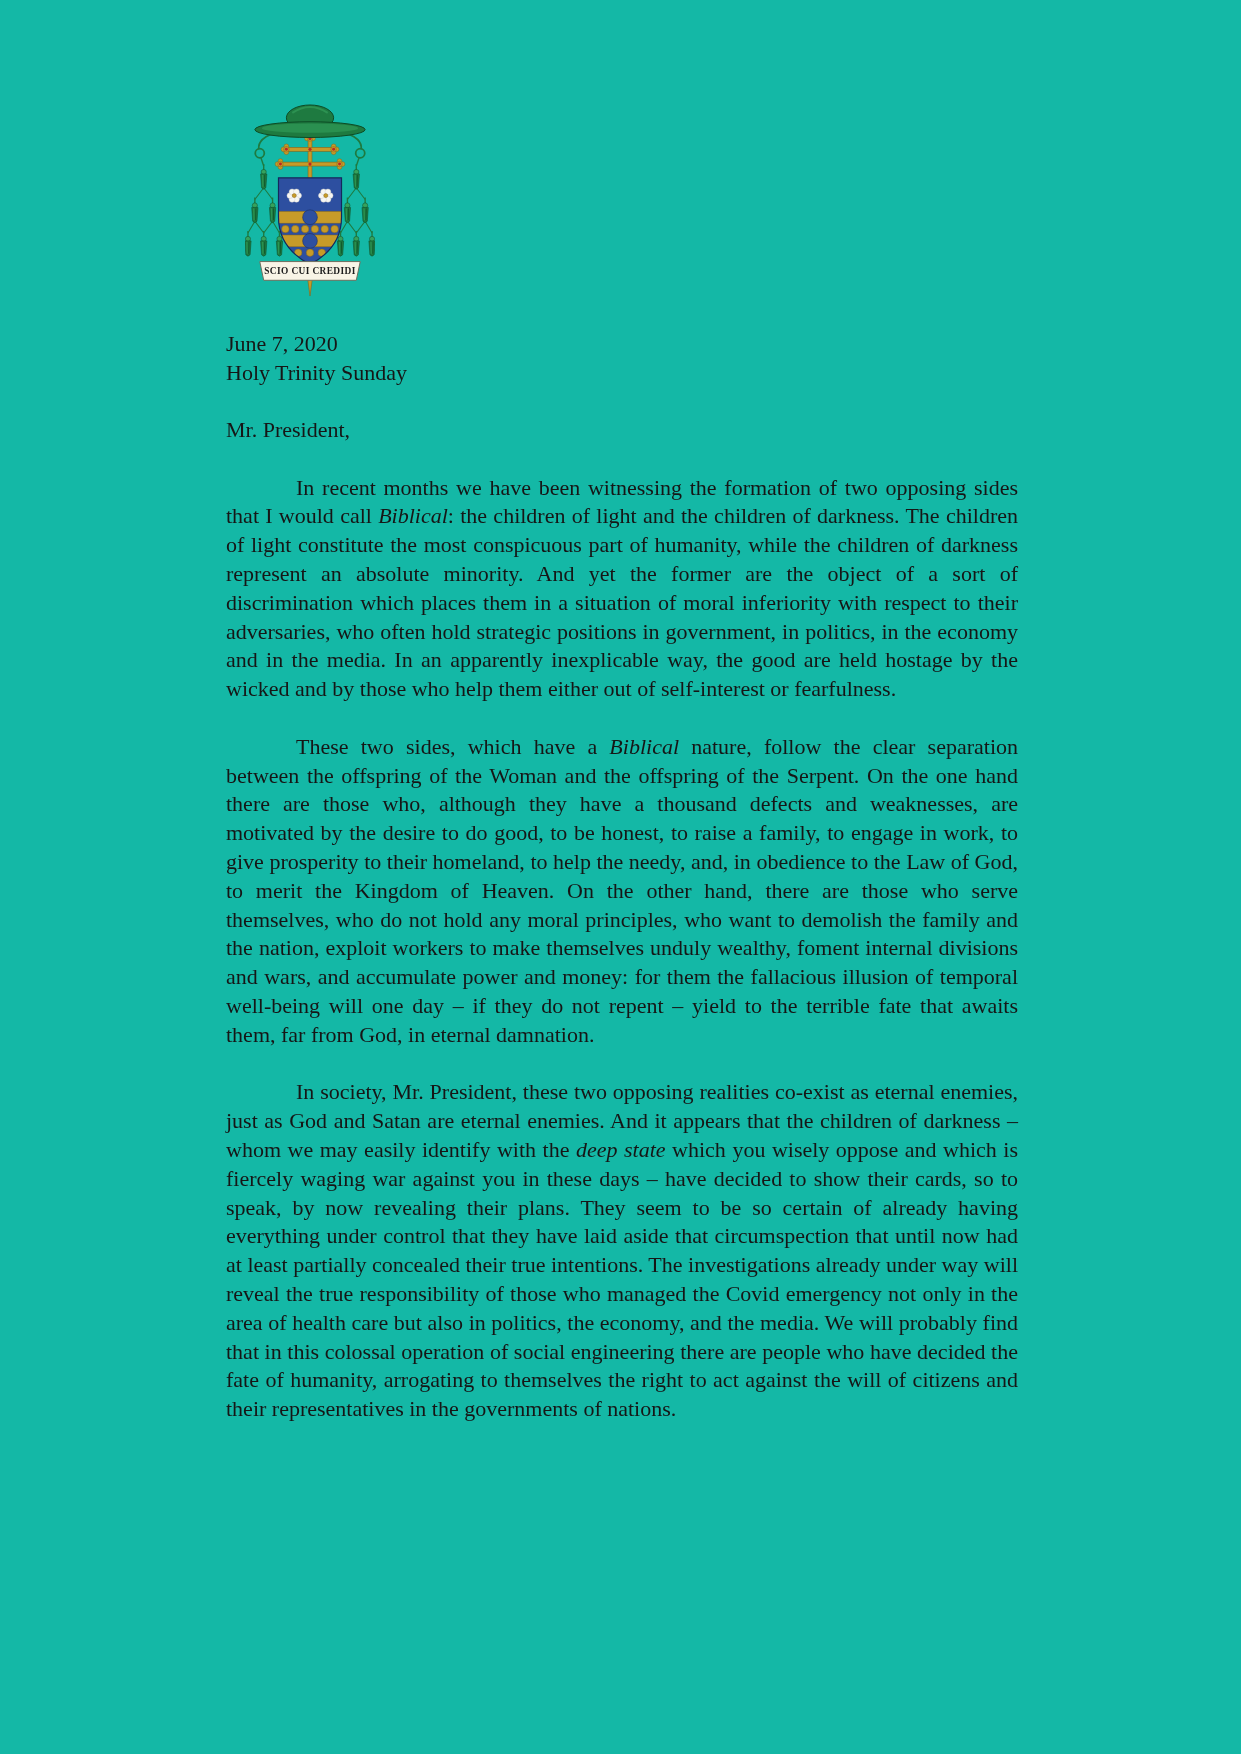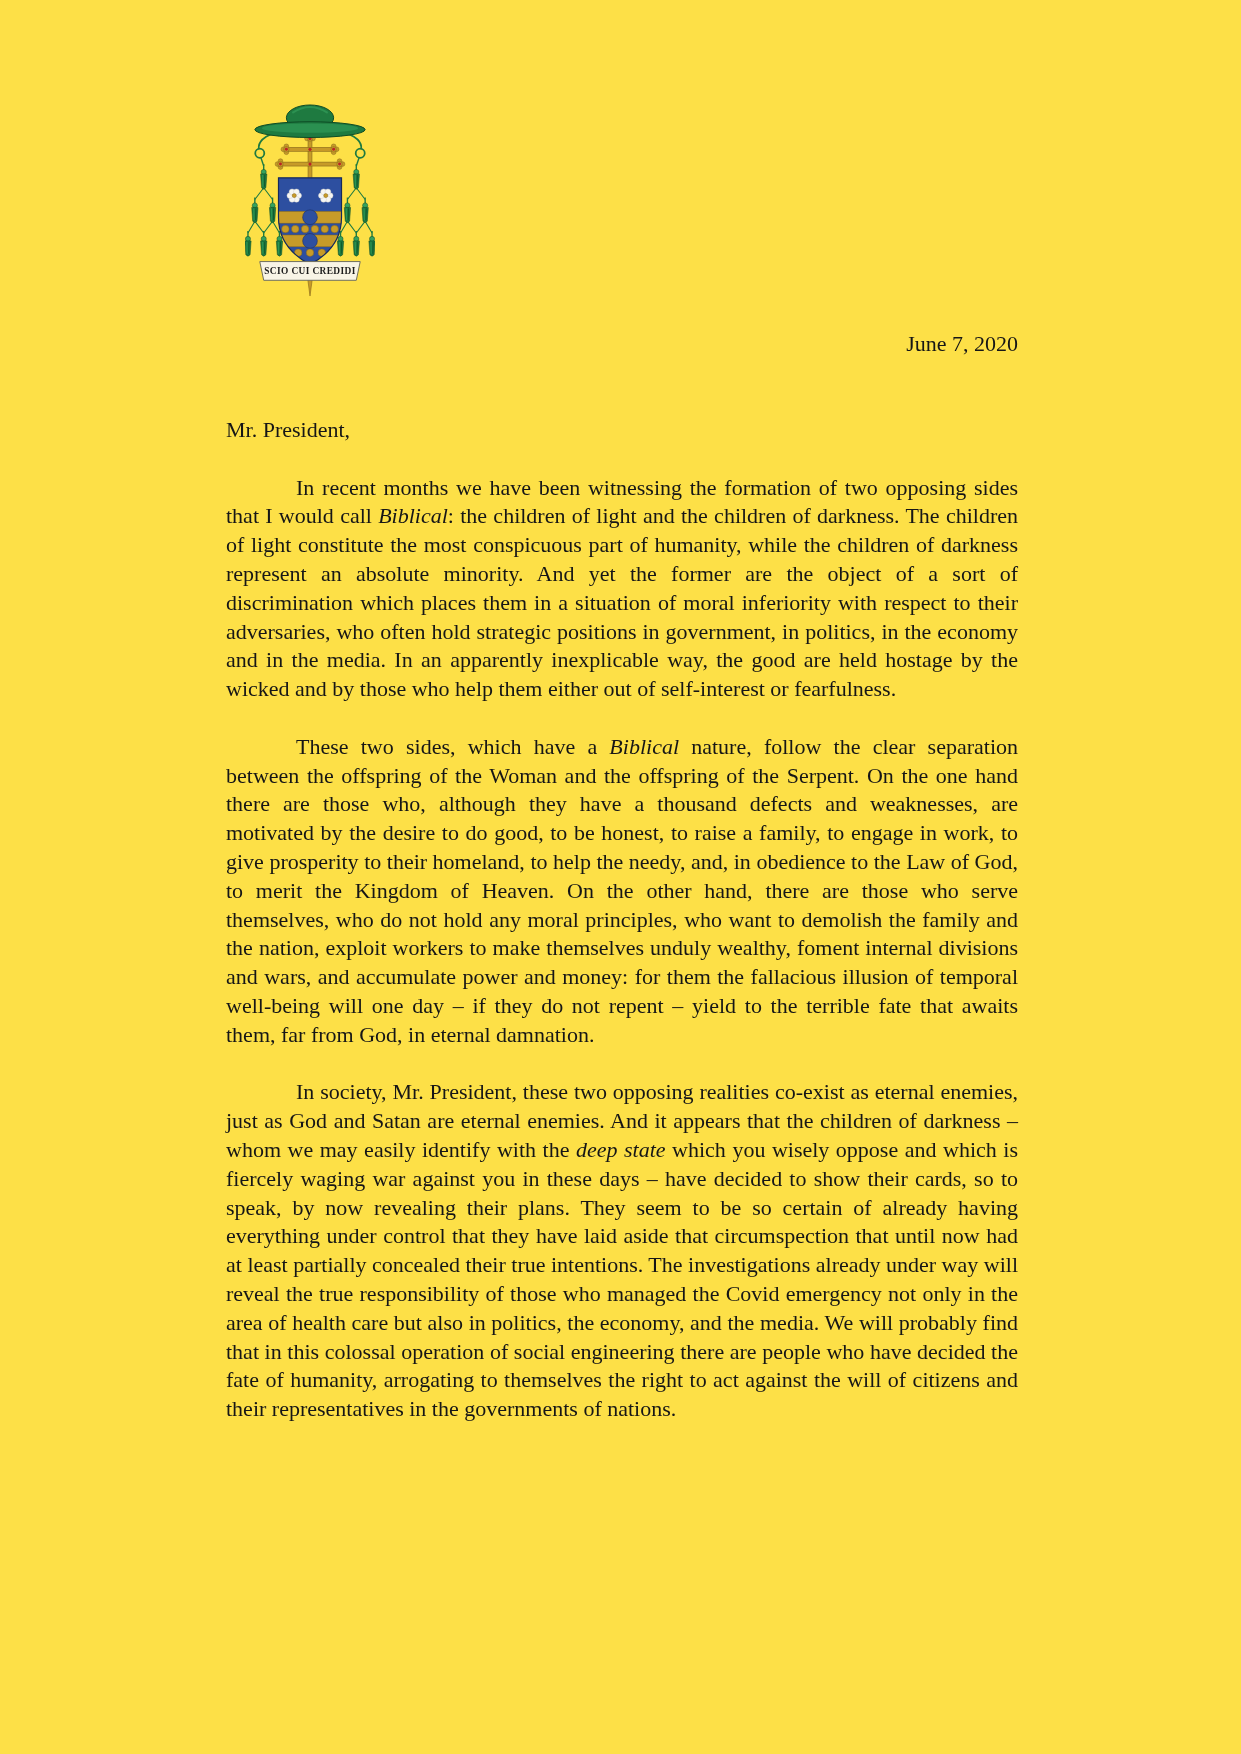--- a/index.html
+++ b/index.html
@@ -4,35 +4,35 @@
 <style>
   :root{
     --green:#1e7a40; --green-light:#35a25d; --green-dark:#0c4a24;
     --gold:#c79b28; --gold-dark:#85651a;
     --blue:#2d4fa0; --red:#bb2327; --scroll:#f8f4e6;
   }
   html,body{margin:0;padding:0;background:#ffffff;}
   .page{
     position:relative;
     width:1241px;height:1754px;
-    background:#fde047;
+    background:#14b8a6;
     font-family:"Liberation Serif","DejaVu Serif",serif;
     color:#161616;
     overflow:hidden;
   }
   .crest{
     position:absolute;
     left:245px;top:103px;
     width:130px;height:197px;
   }
   .crest .cord{stroke:var(--green);fill:none;}
   .date-block{
     position:absolute;
     left:226px;top:330px;width:792px;
-    text-align:right;
+    text-align:left;
     font-size:22px;line-height:28.8px;
   }
   .letter{
     position:absolute;
     left:226px;top:416px;width:792px;
     font-size:22px;line-height:28.8px;
     text-align:justify;
     text-justify:inter-word;
   }
   .letter p{margin:0;}
@@ -160,20 +160,21 @@
     <g>
       <ellipse cx="66" cy="15" rx="24" ry="13" fill="var(--green)" stroke="var(--green-dark)" stroke-width="1"></ellipse>
       <path d="M48,10 Q66,-2 84,10" fill="none" stroke="var(--green-light)" stroke-width="2" opacity="0.6"></path>
       <ellipse cx="66" cy="27" rx="56" ry="8" fill="var(--green)" stroke="var(--green-dark)" stroke-width="1"></ellipse>
       <ellipse cx="66" cy="25.5" rx="49" ry="4.8" fill="var(--green-light)" opacity="0.55"></ellipse>
     </g>
   </svg>
 
   <div class="date-block">
     <div>June 7, 2020</div>
+    <div>Holy Trinity Sunday</div>
   </div>
 
   <div class="letter">
     <p class="salutation">Mr. President,</p>
     <div id="letter-body">
         <p class="para"><span>In recent months we have been witnessing the formation of two opposing sides that I would call </span><em>Biblical</em><span>: the children of light and the children of darkness. The children of light constitute the most conspicuous part of humanity, while the children of darkness represent an absolute minority. And yet the former are the object of a sort of discrimination which places them in a situation of moral inferiority with respect to their adversaries, who often hold strategic positions in government, in politics, in the economy and in the media. In an apparently inexplicable way, the good are held hostage by the wicked and by those who help them either out of self-interest or fearfulness.</span></p>
         <p class="para"><span>These two sides, which have a </span><em>Biblical</em><span> nature, follow the clear separation between the offspring of the Woman and the offspring of the Serpent. On the one hand there are those who, although they have a thousand defects and weaknesses, are motivated by the desire to do good, to be honest, to raise a family, to engage in work, to give prosperity to their homeland, to help the needy, and, in obedience to the Law of God, to merit the Kingdom of Heaven. On the other hand, there are those who serve themselves, who do not hold any moral principles, who want to demolish the family and the nation, exploit workers to make themselves unduly wealthy, foment internal divisions and wars, and accumulate power and money: for them the fallacious illusion of temporal well-being will one day – if they do not repent – yield to the terrible fate that awaits them, far from God, in eternal damnation.</span></p>
         <p class="para"><span>In society, Mr. President, these two opposing realities co-exist as eternal enemies, just as God and Satan are eternal enemies. And it appears that the children of darkness – whom we may easily identify with the </span><em>deep state</em><span> which you wisely oppose and which is fiercely waging war against you in these days – have decided to show their cards, so to speak, by now revealing their plans. They seem to be so certain of already having everything under control that they have laid aside that circumspection that until now had at least partially concealed their true intentions. The investigations already under way will reveal the true responsibility of those who managed the Covid emergency not only in the area of health care but also in politics, the economy, and the media. We will probably find that in this colossal operation of social engineering there are people who have decided the fate of humanity, arrogating to themselves the right to act against the will of citizens and their representatives in the governments of nations.</span></p>
       </div>
   </div>

